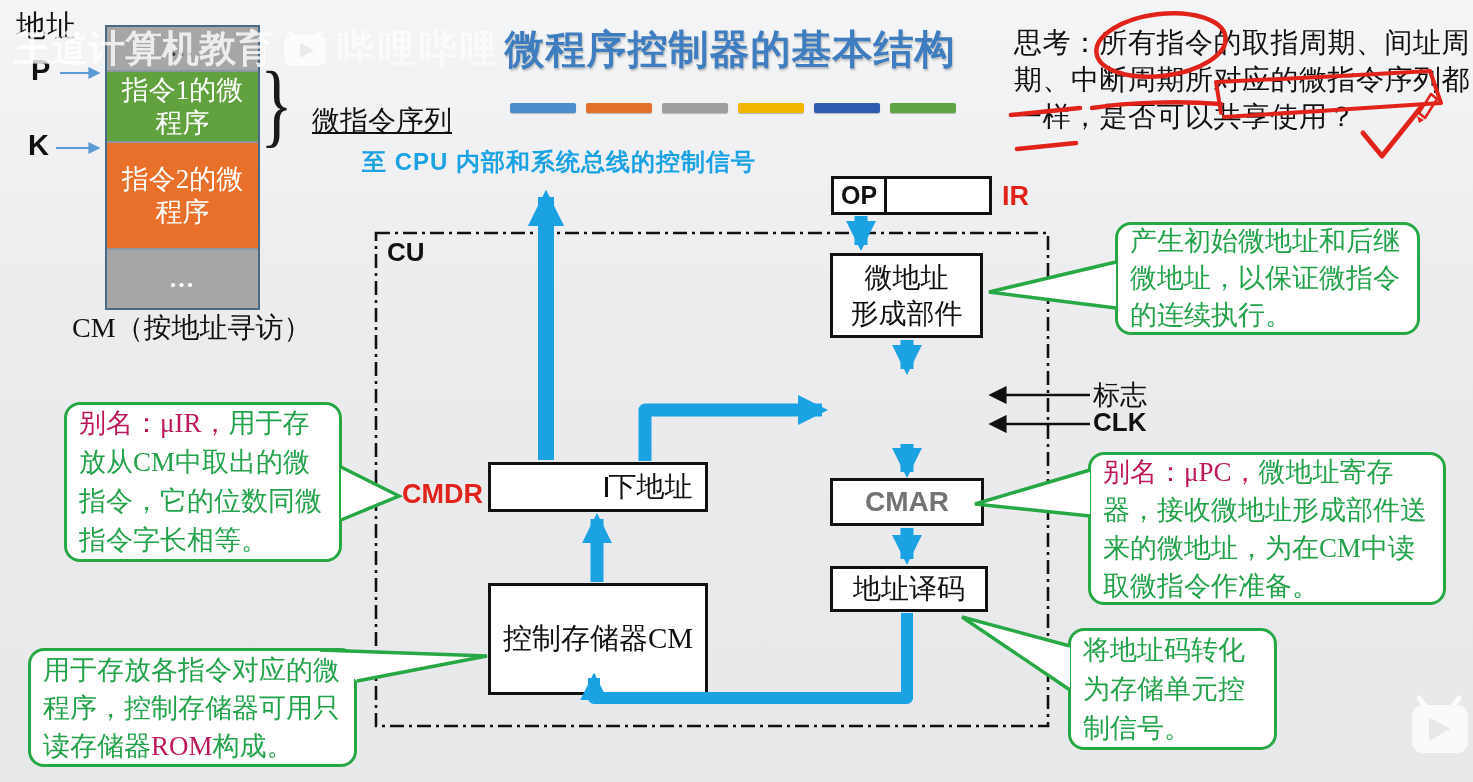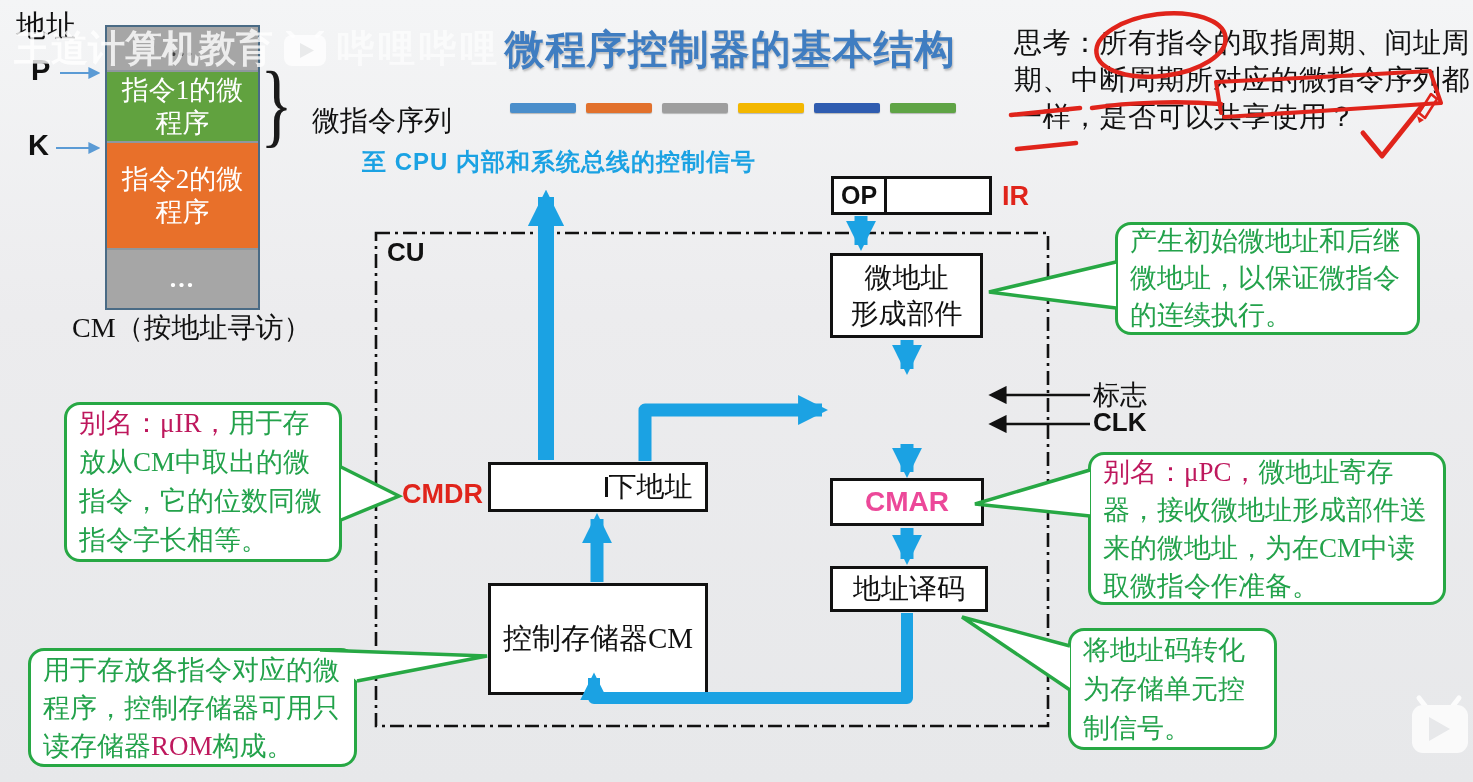--- a/index.html
+++ b/index.html
@@ -13,21 +13,21 @@
            box-sizing:border-box;display:flex;flex-direction:column;z-index:1;}
   .mem-cell{display:flex;align-items:center;justify-content:center;text-align:center;
             white-space:pre-line;border-bottom:2px solid #8f979e;box-sizing:border-box;}
   .mc1{height:45px;background:#a6a6a6;color:#3f3f3f;font-size:24px;font-weight:bold;letter-spacing:2px;}
   .mc2{height:71px;background:#61a23f;color:#fff;font-size:27px;line-height:33px;}
   .mc3{height:107px;background:#e8702a;color:#fff;font-size:27px;line-height:33px;}
   .mc4{flex:1;background:#a6a6a6;color:#fff;font-size:26px;font-weight:bold;border-bottom:none;letter-spacing:2px;}
   .ptr{font-family:"Liberation Sans",sans-serif;font-weight:bold;font-size:29px;}
   .p-lab{left:31px;top:54px;} .k-lab{left:28px;top:129px;}
   .brace{left:254px;top:58px;font-size:94px;line-height:92px;transform:scaleX(.72);color:#1a1a1a;}
-  .seq-lab{left:312px;top:102px;font-size:28px;}
+  .seq-lab{left:312px;top:102px;font-size:28px;text-decoration:underline;}
   .cm-caption{left:72px;top:309px;font-size:28px;}
   
   .watermark{left:14px;top:24px;z-index:2;color:rgba(255,255,255,.8);font-size:37px;
              font-weight:bold;display:flex;align-items:center;gap:10px;white-space:nowrap;}
   .wm-suffix{opacity:.75;letter-spacing:4px;}
   
   .page-title{left:500px;top:22px;width:460px;text-align:center;font-size:40px;font-weight:bold;
               color:#3f7dc1;letter-spacing:1px;text-shadow:1px 2px 2px rgba(90,90,90,.35);}
   .bar{top:103px;height:10px;width:66px;border-radius:2px;box-shadow:0 1px 1px rgba(0,0,0,.25);}
   
@@ -39,21 +39,21 @@
   .cu-label{left:387px;top:237px;font-size:26px;font-weight:bold;font-family:"Liberation Sans",sans-serif;}
   .dbox{border:3px solid #111;background:#fff;box-sizing:border-box;display:flex;
         align-items:center;justify-content:center;text-align:center;z-index:2;}
   .op-box{left:831px;top:176px;width:161px;height:39px;}
   .op-cell{width:53px;height:100%;border-right:3px solid #111;display:flex;align-items:center;
            justify-content:center;font-size:25px;font-weight:bold;font-family:"Liberation Sans",sans-serif;box-sizing:border-box;}
   .op-rest{flex:1;}
   .ir-label{left:1002px;top:181px;font-size:27px;font-weight:bold;color:#e0241b;}
   .former-box{left:830px;top:253px;width:153px;height:85px;font-size:28px;line-height:36px;white-space:pre-line;}
   .seq-box{left:830px;top:375px;width:154px;height:67px;font-size:29px;}
-  .cmar-box{left:830px;top:478px;width:154px;height:48px;font-size:28px;font-weight:bold;color:#ec4899;}
+  .cmar-box{left:830px;top:478px;width:154px;height:48px;font-size:28px;font-weight:bold;color:#737373;}
   .decode-box{left:830px;top:566px;width:158px;height:46px;font-size:28px;}
   .cm-box{left:488px;top:583px;width:220px;height:112px;font-size:29px;}
   .cmdr-box{left:488px;top:462px;width:220px;height:50px;padding:12px;}
   .cmdr-cell-l{width:105px;height:100%;border-right:3px solid #111;box-sizing:border-box;}
   .cmdr-cell-r{flex:1;display:flex;align-items:center;justify-content:center;font-size:28px;}
   .cmdr-label{left:402px;top:479px;font-size:27px;font-weight:bold;color:#e0241b;}
   .flag-label{left:1093px;top:377px;font-size:27px;}
   .clk-label{left:1093px;top:407px;font-size:26px;font-weight:bold;font-family:"Liberation Sans",sans-serif;}
   
   .bubble{position:absolute;background:#fff;border:3.5px solid #27a844;border-radius:16px;

